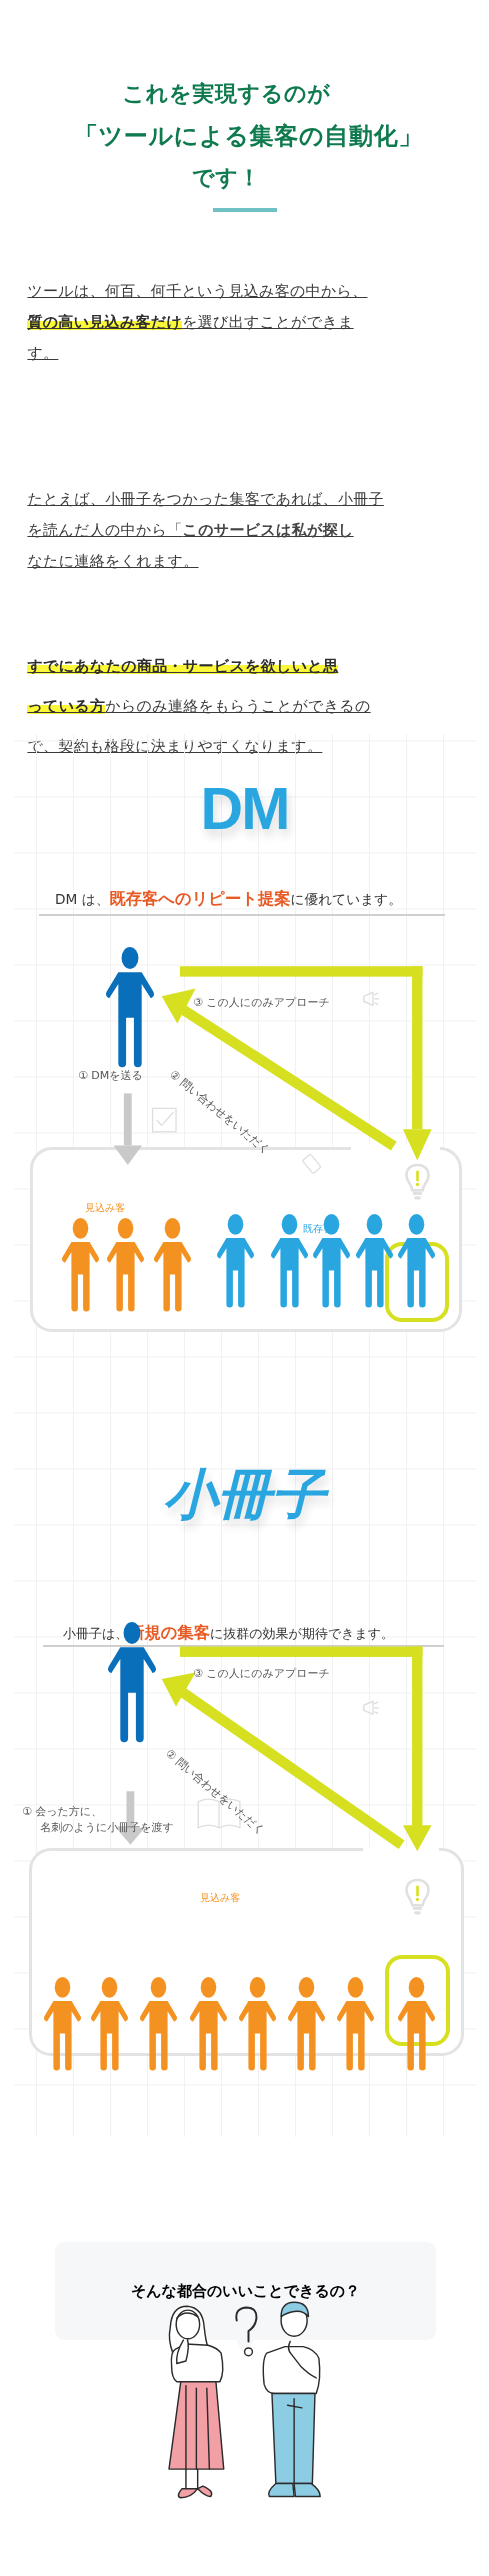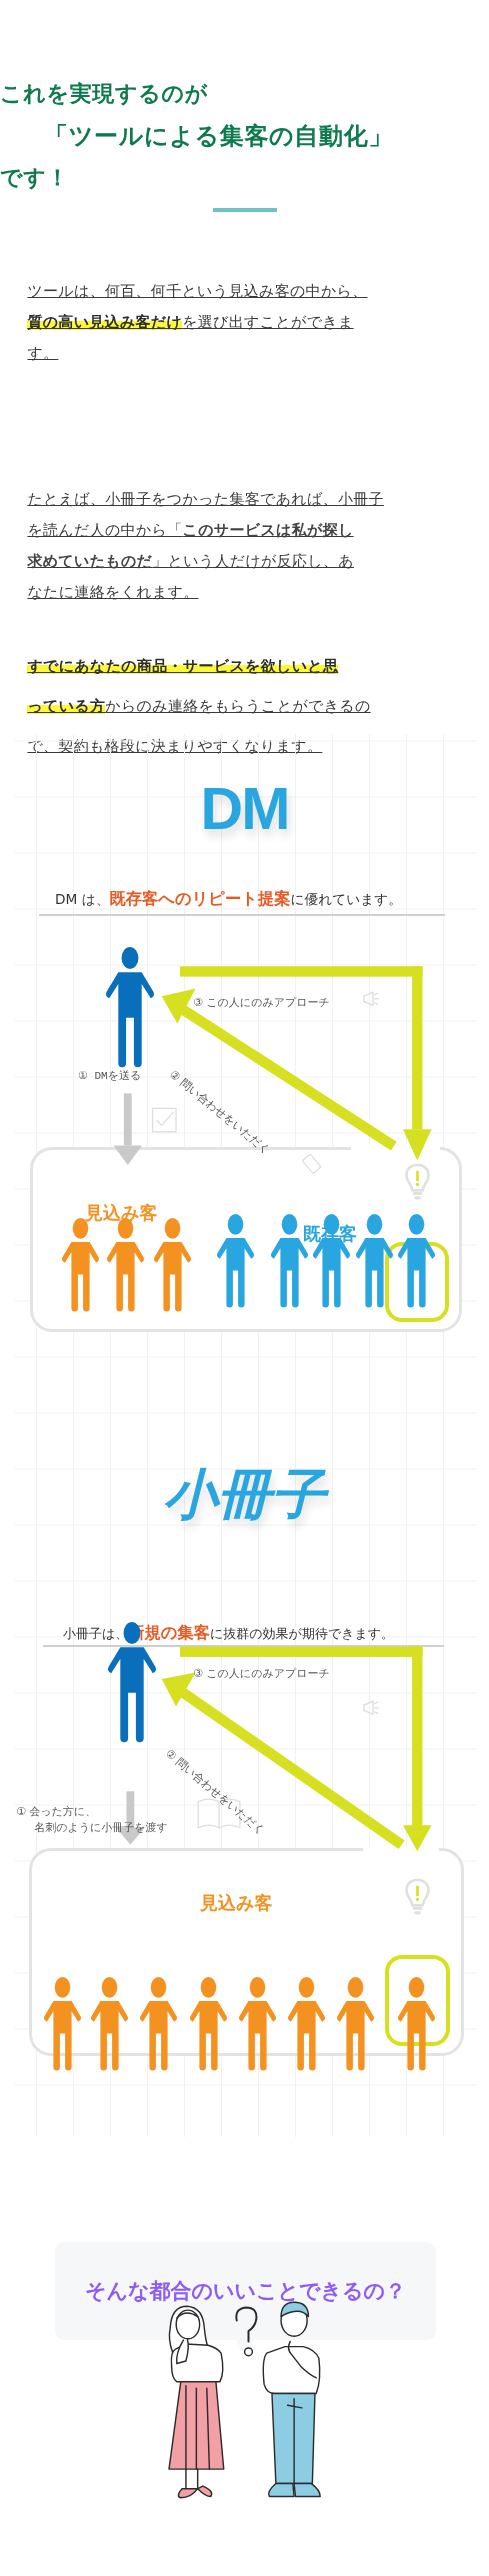--- a/index.html
+++ b/index.html
@@ -1,39 +1,39 @@
 <!DOCTYPE html>
 <html style="font-size:10.4px"><head>
 <meta charset="utf-8">
 <style>
   html,body{margin:0;padding:0;background:#fff;}
   body{width:489px;height:2576px;position:relative;overflow:hidden;font-family:"DejaVu Sans","Liberation Sans",sans-serif;color:#333;}
-  .headline{position:absolute;left:0;width:453px;color:#0f7a4e;font-weight:bold;font-size:22px;line-height:42px;top:73px;letter-spacing:0.7px;}
+  .headline{position:absolute;left:0;width:453px;text-align:center;color:#0f7a4e;font-weight:bold;font-size:22px;line-height:42px;top:73px;letter-spacing:0.7px;}
   .headline div{white-space:nowrap;}
   .teal-bar{position:absolute;left:213px;top:208px;width:64px;height:3.9px;background:#6fc1c3;}
   .para{position:absolute;left:27.4px;width:437px;font-size:15px;line-height:31px;color:#3a3a3a;letter-spacing:0.3px;text-decoration:underline;}
   .hl{background:linear-gradient(transparent 45%, #fbf83a 45%, #fbf83a 92%, transparent 92%);font-weight:bold;color:#2d2d2d;}
   .bold{font-weight:bold;color:#444;}
   .grid-bg{position:absolute;left:14.4px;width:463px;
     background-image:
       linear-gradient(to right, #f1f1f1 0.7px, transparent 0.7px),
       linear-gradient(to bottom, #f1f1f1 0.7px, transparent 0.7px);
     background-size:37px 56px;background-position:22px 6.5px;}
   .big-title{position:absolute;left:0;width:489px;text-align:center;color:#29a6e0;font-weight:bold;text-shadow:2.6px 6.5px 9.1px rgba(0,0,0,0.12);}
   .subtitle{position:absolute;left:0;width:457px;text-align:center;font-size:13.7px;color:#333;white-space:nowrap;}
   .subtitle .em{color:#e85a24;font-weight:bold;font-size:16.3px;}
   .underline{position:absolute;height:2px;background:#cfcfcf;}
   .box{position:absolute;border:3.9px solid #e3e3e3;border-radius:22px;background:#fff;box-sizing:border-box;}
   .gap{position:absolute;background:#fff;height:6.5px;}
   .label{position:absolute;font-size:11px;color:#555;white-space:nowrap;}
-  .group-label{position:absolute;font-size:18px;font-weight:bold;white-space:nowrap;}
+  .group-label{position:absolute;font-size:10px;font-weight:normal;white-space:nowrap;}
   .hilite-frame{position:absolute;border:4.6px solid #d6e021;border-radius:17px;box-sizing:border-box;}
   .bubble{position:absolute;left:55px;top:2242px;width:381px;height:98px;background:#f6f7f9;border-radius:9.1px;}
   .bubble-tail{position:absolute;left:236px;top:2340px;width:0;height:0;border-left:9.1px solid transparent;border-right:9.1px solid transparent;border-top:18.3px solid #f6f7f9;}
-  .bubble-text{position:absolute;left:55px;top:2242px;width:381px;height:98px;display:flex;align-items:center;justify-content:center;font-size:21px;color:#8b5cf6;font-weight:bold;}
+  .bubble-text{position:absolute;left:55px;top:2242px;width:381px;height:98px;display:flex;align-items:center;justify-content:center;font-size:15px;color:#000000;font-weight:bold;}
   svg{position:absolute;overflow:visible;}
 </style>
 </head>
 <body>
 
 <div class="headline">
   <div>これを実現するのが</div>
   <div style="font-size:24px;margin-left:44px;">「ツールによる集客の自動化」</div>
   <div>です！</div>
 </div>
@@ -41,21 +41,20 @@
 
 <div class="para" style="top:276px;">
   <div>ツールは、何百、何千という見込み客の中から、</div>
   <div><span class="hl">質の高い見込み客だけ</span><span>を選び出すことができま</span></div>
   <div>す。</div>
 </div>
 
 <div class="para" style="top:484px;">
   <div>たとえば、小冊子をつかった集客であれば、小冊子</div>
   <div><span>を読んだ人の中から「</span><span class="bold">このサービスは私が探し</span></div>
-  <div><span class="bold">求めていたものだ</span><span>」という人だけが反応し、あ</span></div>
   <div>なたに連絡をくれます。</div>
 </div>
 
 <div class="para" style="top:646px;line-height:40px;">
   <div><span class="hl">すでにあなたの商品・サービスを欲しいと思</span></div>
   <div><span class="hl">っている方</span><span>からのみ連絡をもらうことができるの</span></div>
   <div>で、契約も格段に決まりやすくなります。</div>
 </div>
 
 <div class="grid-bg" style="top:734px;height:1403px;"></div>
@@ -93,21 +92,21 @@
     <path d="M2 12 L16 6 V26 L2 20 Z"></path>
       <path d="M18 10 l6 -3 M18 16 h7 M18 22 l6 3"></path>
   </g>
 
   <rect x="234" y="258" width="36" height="36" fill="none" stroke="#dedede" stroke-width="2"></rect>
   <path d="M240 276 l8 8 l18 -20" fill="none" stroke="#dedede" stroke-width="2"></path>
 
   <rect x="470" y="330" width="16" height="26" rx="3" transform="rotate(-40 478 343)" fill="none" stroke="#dedede" stroke-width="2"></rect>
 </svg>
 
-<div class="label" style="left:78px;top:1068px;font-family:Liberation Mono, monospace;">① DMを送る</div>
+<div class="label" style="left:78px;top:1068px;">① DMを送る</div>
 <div class="label" style="left:193px;top:995px;">③ この人にのみアプローチ</div>
 <div class="label" style="left:176px;top:1067px;transform:rotate(39deg);transform-origin:left top;">② 問い合わせをいただく</div>
 
 <svg style="left:403px;top:1163px;" width="29" height="39" viewBox="0 0 44 60">
   <path d="M22 3 C8 3 3 14 6 24 C8 30 13 34 14 42 H30 C31 34 36 30 38 24 C41 14 36 3 22 3 Z" fill="none" stroke="#e0e0e0" stroke-width="4"></path>
   <rect x="15" y="44" width="14" height="5" fill="#e0e0e0"></rect>
     <rect x="17" y="51" width="10" height="5" rx="2" fill="#e0e0e0"></rect>
   <rect x="20" y="12" width="4" height="16" fill="#d6e021"></rect>
     <circle cx="22" cy="33" r="2.5" fill="#d6e021"></circle>
 </svg>
@@ -147,21 +146,21 @@
   <g transform="translate(556,120)" stroke="#dcdcdc" stroke-width="2" fill="none">
     <path d="M2 12 L16 6 V26 L2 20 Z"></path>
       <path d="M18 10 l6 -3 M18 16 h7 M18 22 l6 3"></path>
   </g>
   <g stroke="#dedede" stroke-width="2" fill="none">
     <path d="M304 280 q16 -8 32 0 v40 q-16 -8 -32 0 Z"></path>
       <path d="M336 280 q16 -8 32 0 v40 q-16 -8 -32 0"></path>
   </g>
 </svg>
 
-<div class="label" style="left:16px;top:1804px;line-height:16.3px;">
+<div class="label" style="left:22px;top:1804px;line-height:16.3px;">
   <div>① 会った方に、</div>
   <div style="padding-left:18.3px;">名刺のように小冊子を渡す</div>
 </div>
 <div class="label" style="left:193px;top:1666px;">③ この人にのみアプローチ</div>
 <div class="label" style="left:172px;top:1746px;transform:rotate(40deg);transform-origin:left top;">② 問い合わせをいただく</div>
 
 <svg style="left:403px;top:1878px;" width="29" height="39" viewBox="0 0 44 60">
   <path d="M22 3 C8 3 3 14 6 24 C8 30 13 34 14 42 H30 C31 34 36 30 38 24 C41 14 36 3 22 3 Z" fill="none" stroke="#e0e0e0" stroke-width="4"></path>
   <rect x="15" y="44" width="14" height="5" fill="#e0e0e0"></rect>
     <rect x="17" y="51" width="10" height="5" rx="2" fill="#e0e0e0"></rect>

